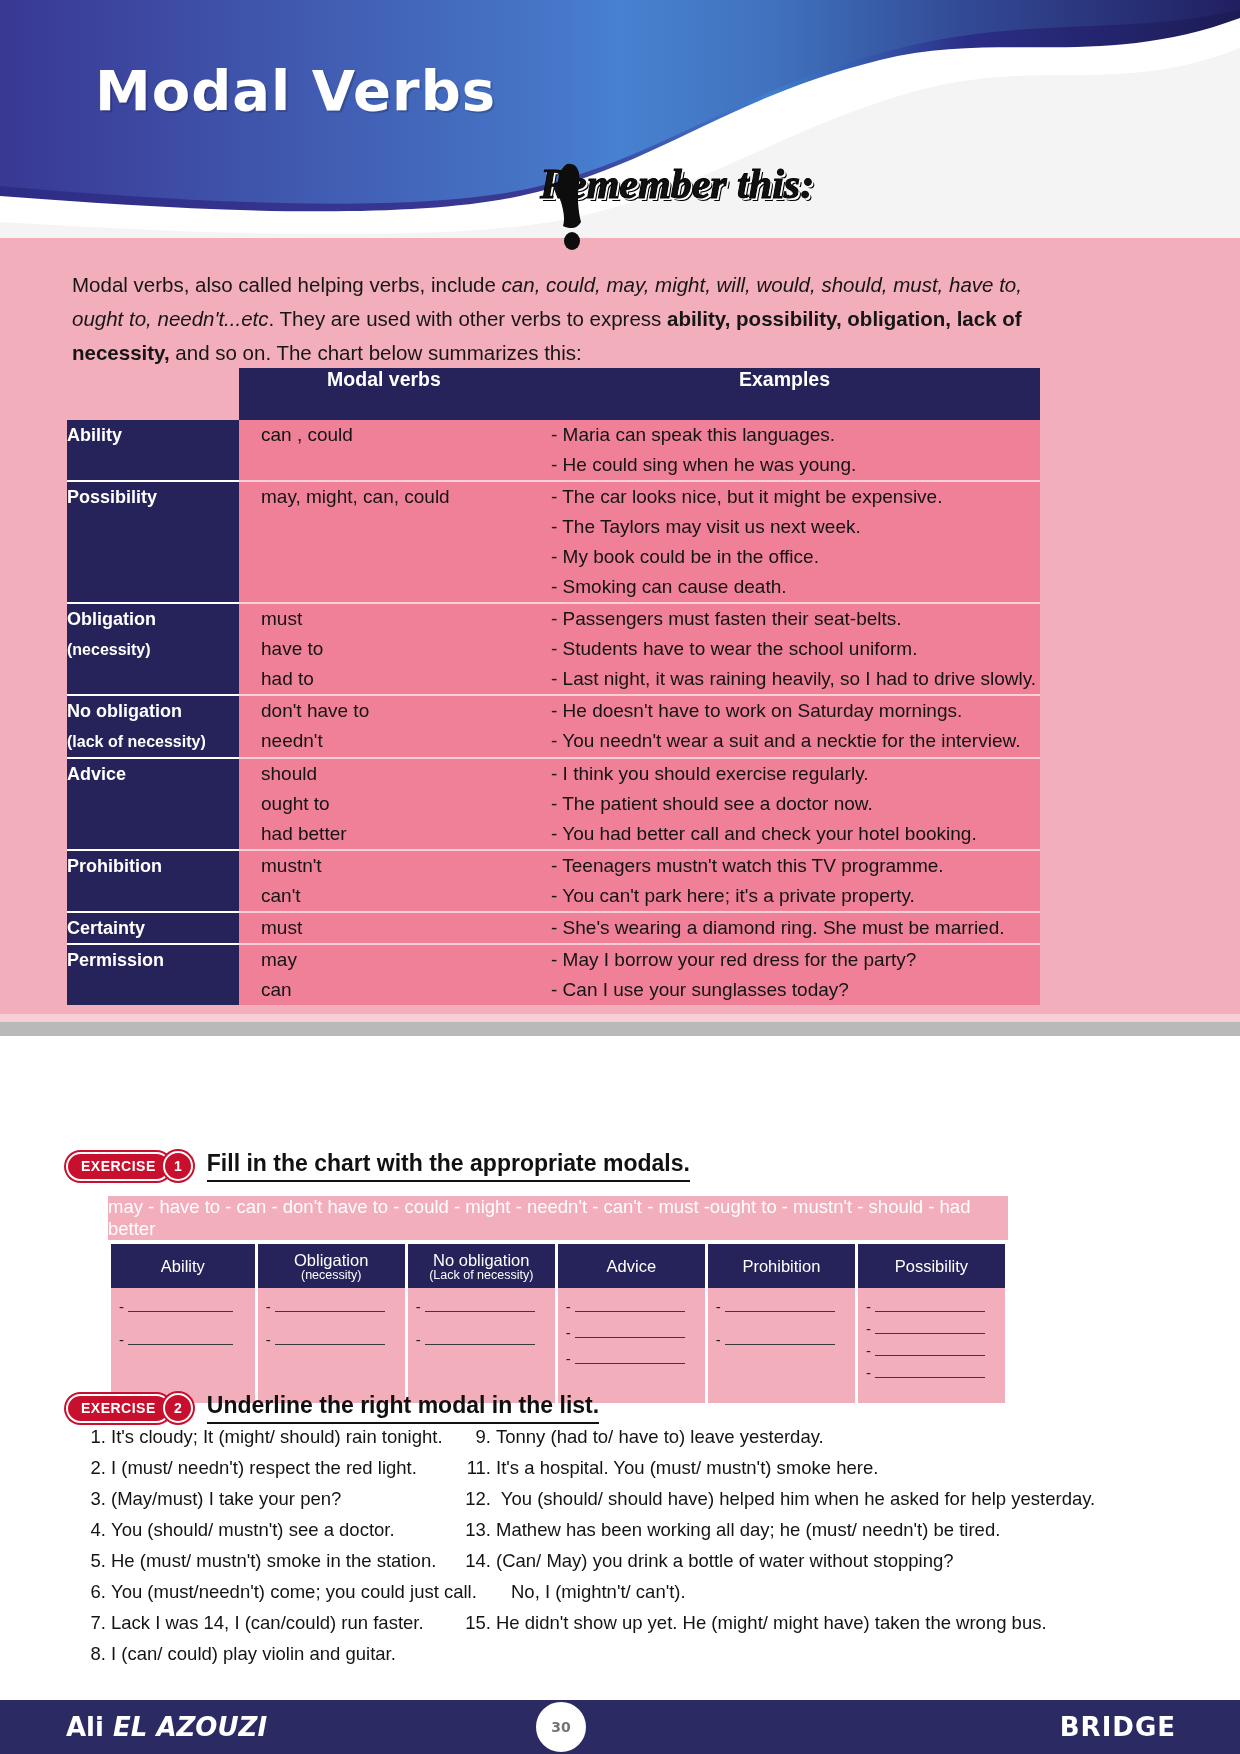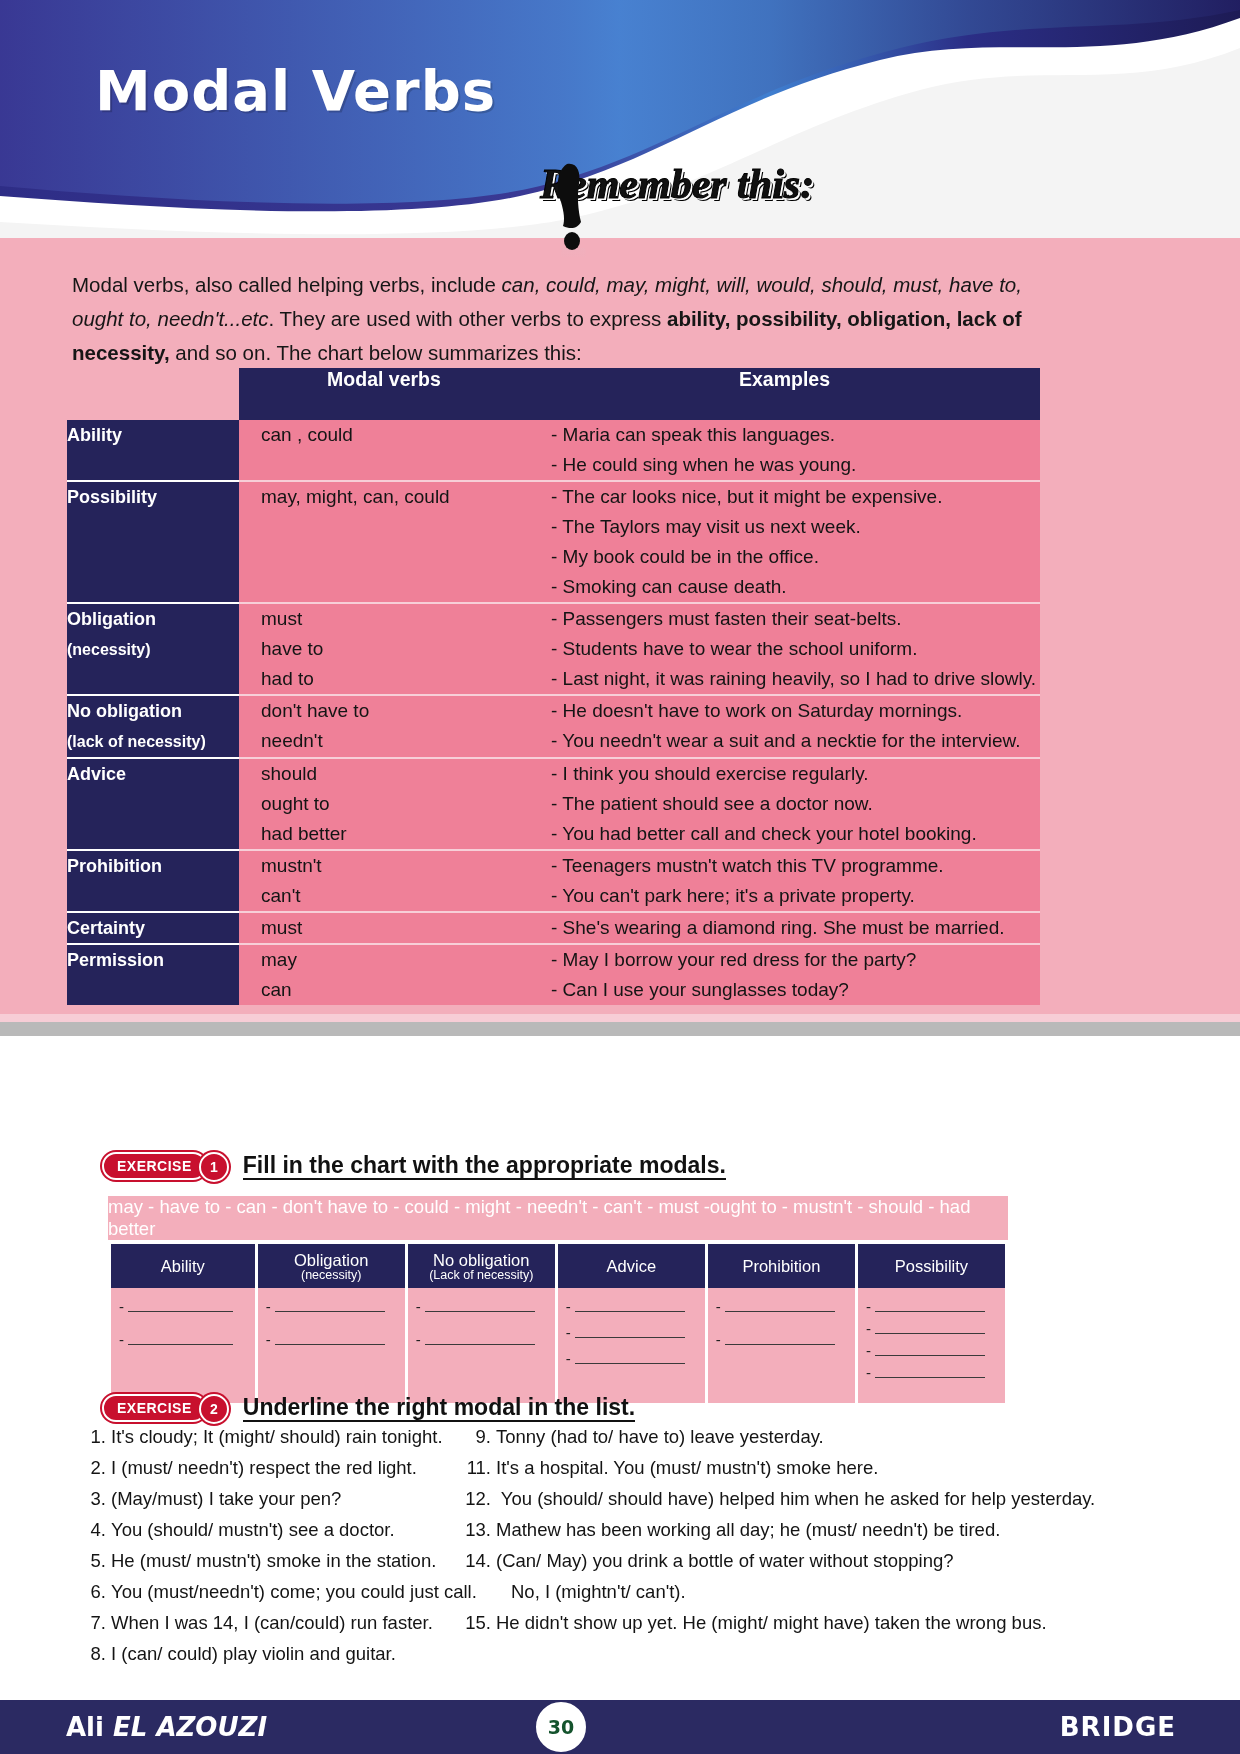--- a/index.html
+++ b/index.html
@@ -71,21 +71,21 @@
     line-height:30px;border-bottom:2px solid #f7cfd8;color:#141414;
   }
   .mt-ex div, .mt-modal div{white-space:nowrap;padding-left:22px;}
 
   
   #grey-bar{position:absolute;left:0;top:1022px;width:1240px;height:14px;background:#b9b9b9;}
   #grey-bar2{position:absolute;left:0;top:1014px;width:1240px;height:10px;background:#f7cdd6;}
 
   
   .ex-tag{
-    position:absolute;display:flex;height:28px;margin-left:36px;
+    position:absolute;display:flex;align-items:center;height:28px;
   }
   .ex-pill{
     background:#c8102e;color:#fff;font-size:14px;font-weight:bold;
     letter-spacing:.5px;padding:4px 13px 5px 13px;border-radius:16px;
     border:2px solid #ffffff;box-shadow:0 0 0 2px #c8102e;
     font-family:"Liberation Sans", sans-serif;
   }
   .ex-num{
     width:26px;height:26px;border-radius:50%;background:#c8102e;color:#fff;
     border:2px solid #fff;box-shadow:0 0 0 2px #c8102e;
@@ -137,21 +137,21 @@
   }
   #footer-author .first{font-style:normal;}
   #footer-brand{
     position:absolute;right:64px;top:1712px;color:#fff;font-size:26px;
     font-weight:bold;letter-spacing:1px;font-family:"DejaVu Sans", sans-serif;
   }
   #page-number{
     position:absolute;left:534px;top:1700px;width:50px;height:50px;
     border-radius:50%;background:#fff;border:2px solid #2b2a62;
     display:flex;align-items:center;justify-content:center;
-    font-size:19px;font-weight:bold;color:#14532d;
+    font-size:14px;font-weight:bold;color:#737373;
     font-family:"DejaVu Sans", sans-serif;
   }
 </style>
 </head>
 <body>
 
 <div id="header">
   <svg width="1240" height="240" viewBox="0 0 1240 240">
     <defs>
       <linearGradient id="gradBlue" x1="0" y1="0" x2="1" y2="0">
@@ -400,21 +400,21 @@
 
 <div id="ex2-cols">
   <div class="ex2-col" style="left:0px;width:470px;">
     <ol>
       <li><span class="num">1.</span><span>It's cloudy; It (might/ should) rain tonight.</span></li>
       <li><span class="num">2.</span><span>I (must/ needn't) respect the red light.</span></li>
       <li><span class="num">3.</span><span>(May/must) I take your pen?</span></li>
       <li><span class="num">4.</span><span>You (should/ mustn't) see a doctor.</span></li>
       <li><span class="num">5.</span><span>He (must/ mustn't) smoke in the station.</span></li>
       <li><span class="num">6.</span><span>You (must/needn't) come; you could just call.</span></li>
-      <li><span class="num">7.</span><span>When I was 14, I (can/could) run faster.</span></li>
+      <li><span class="num">7.</span><span>Lack I was 14, I (can/could) run faster.</span></li>
       <li><span class="num">8.</span><span>I (can/ could) play violin and guitar.</span></li>
     </ol>
   </div>
 
   <div class="ex2-col" style="left:385px;width:700px;">
     <ol>
       <li><span class="num">9.</span><span>Tonny (had to/ have to) leave yesterday.</span></li>
       <li><span class="num">11.</span><span>It's a hospital. You (must/ mustn't) smoke here.</span></li>
       <li><span class="num">12.</span><span> You (should/ should have) helped him when he asked for help yesterday.</span></li>
       <li><span class="num">13.</span><span>Mathew has been working all day; he (must/ needn't) be tired.</span></li>

